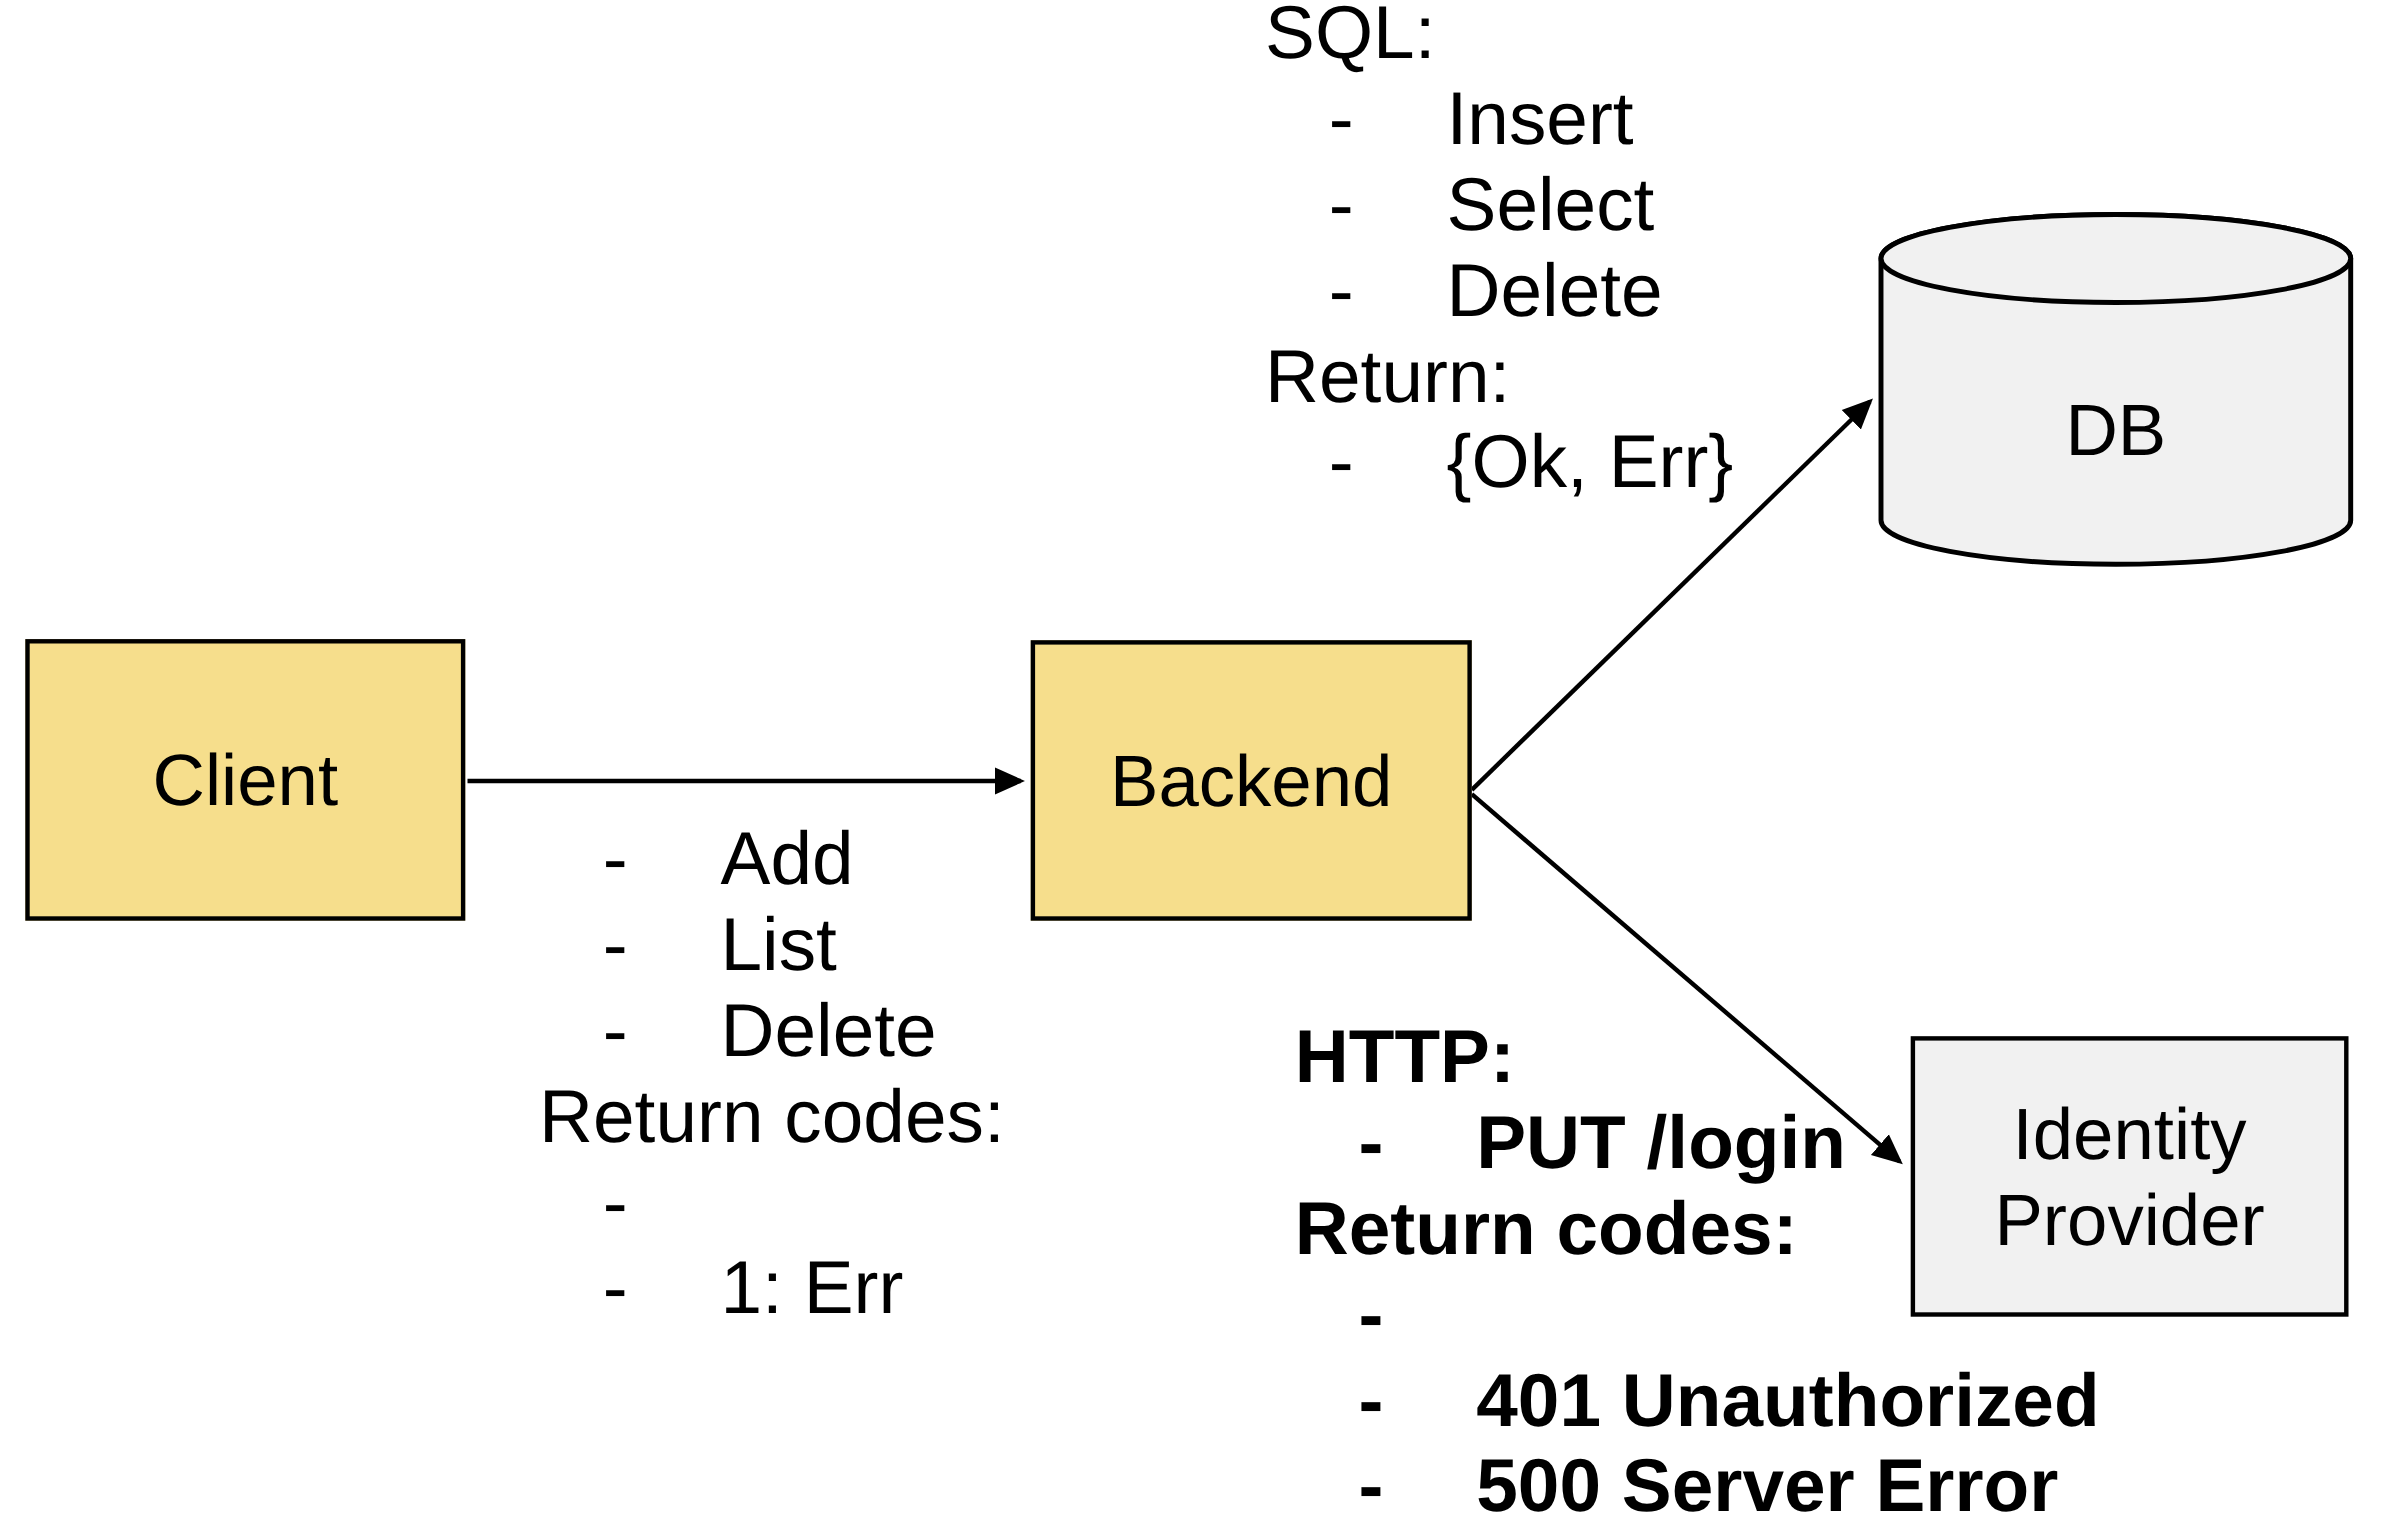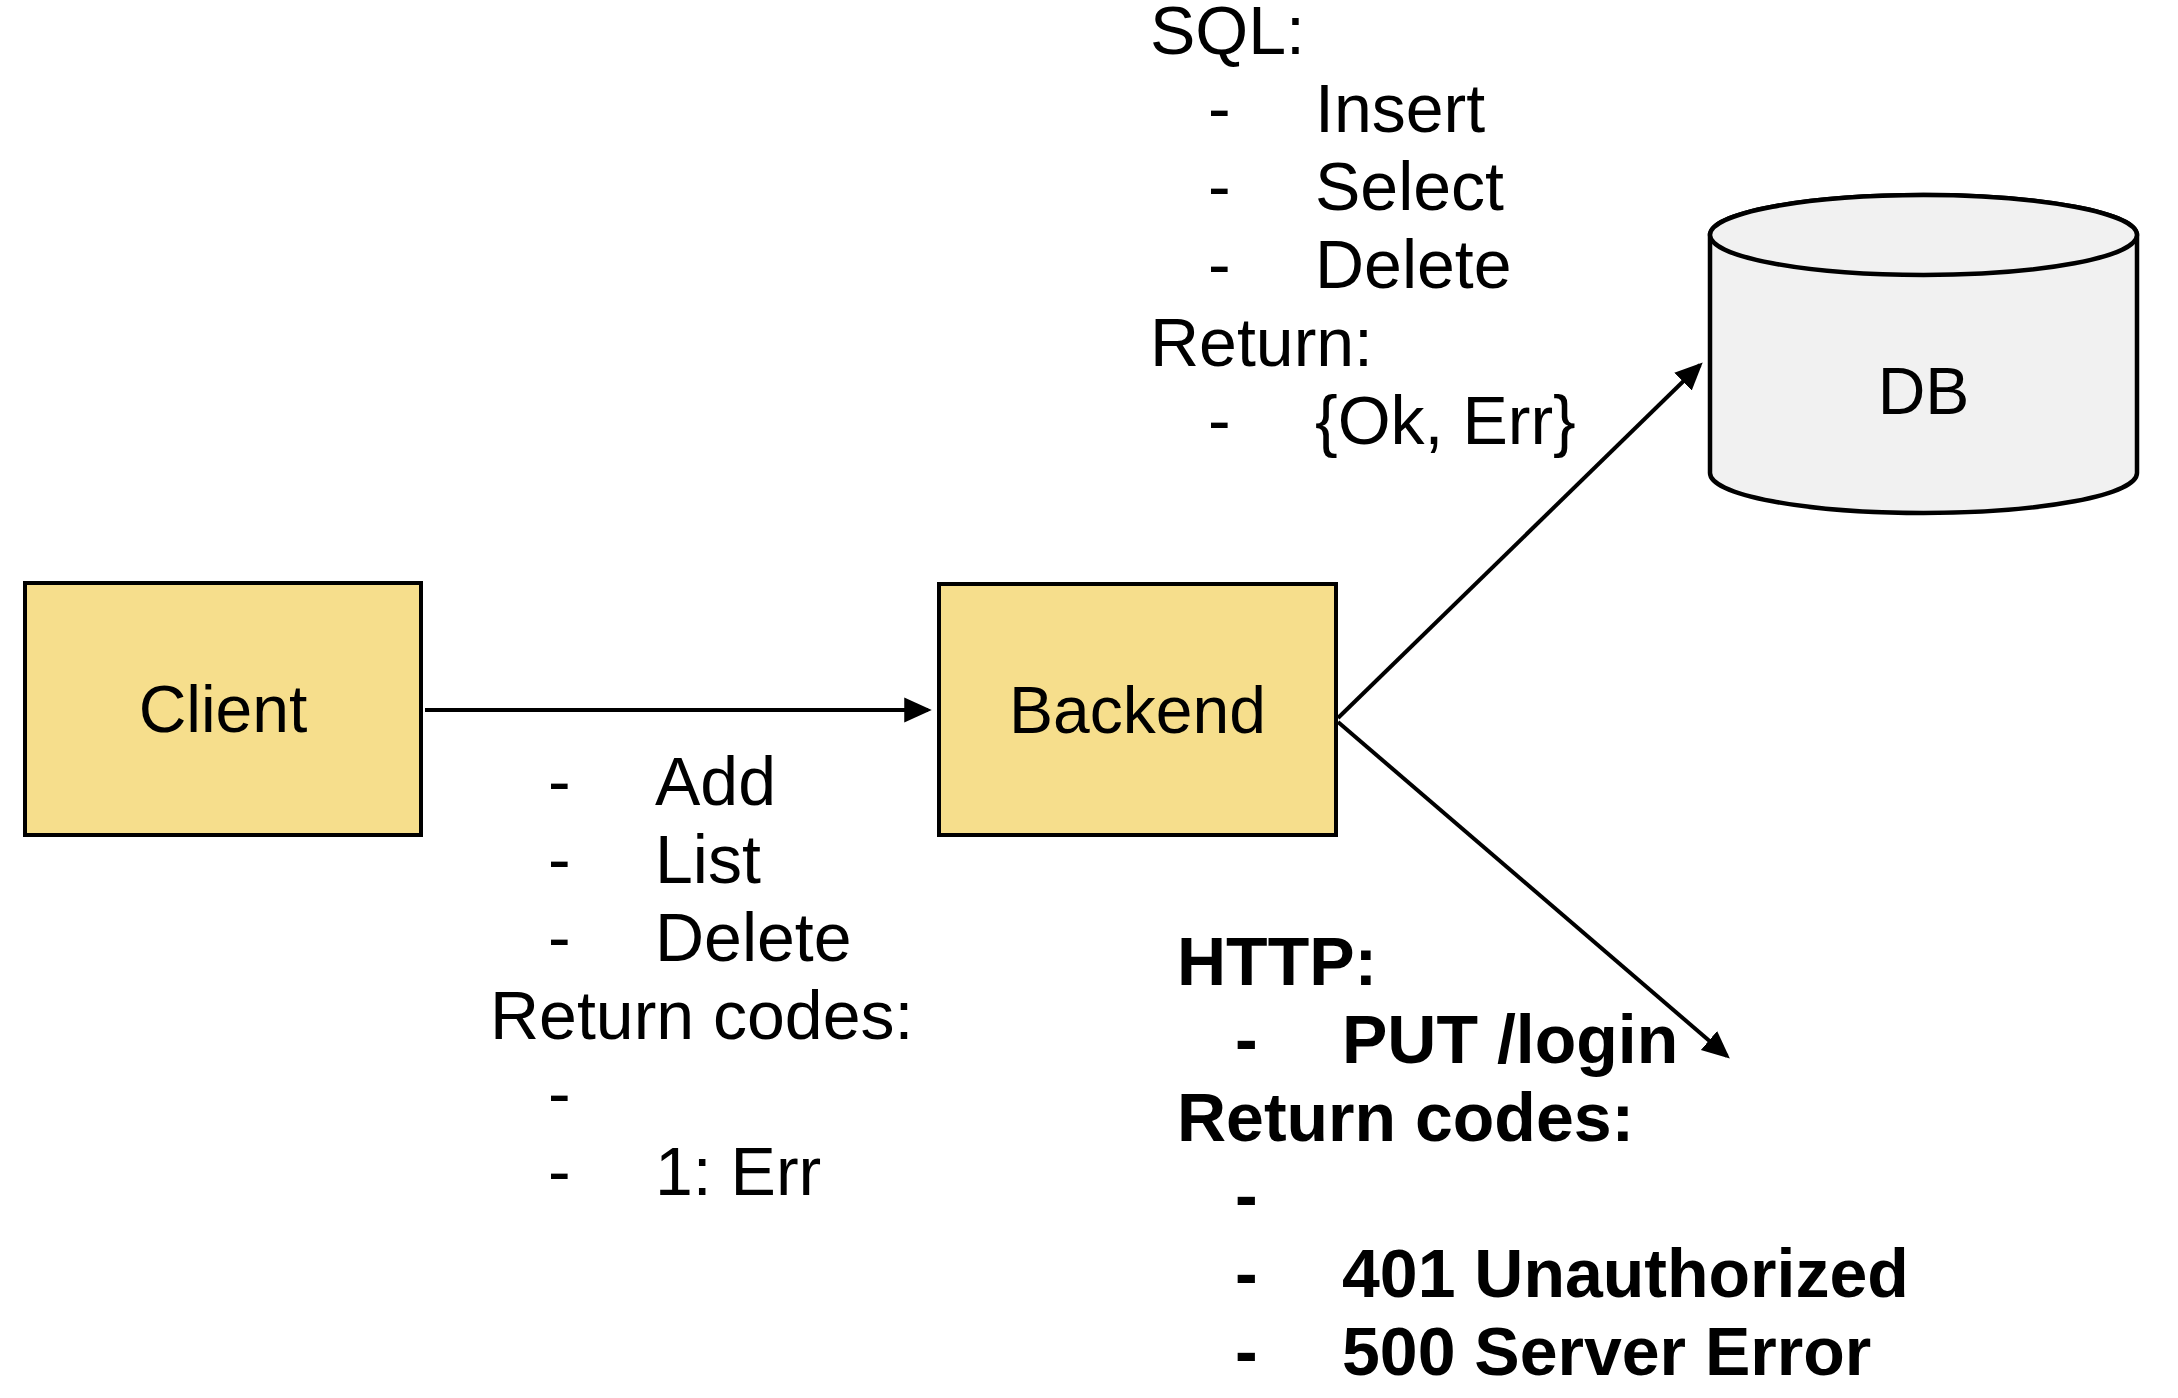--- a/index.html
+++ b/index.html
@@ -79,20 +79,23 @@
   </svg>
 
   <div class="node yellow" id="backend-node">
     <span>Backend</span>
   </div>
 
   <div class="node yellow" id="client-node">
     <span>Client</span>
   </div>
 
+  <div class="node gray" id="identity-node">
+    <span>Identity Provider</span>
+  </div>
 
   <div id="db-label">DB</div>
 
   <div class="ann" id="sql-block">
     <div class="line">
       <span>SQL:</span>
     </div>
     <div class="line">
       <span class="dash">-</span>
       <span class="it">Insert</span>

